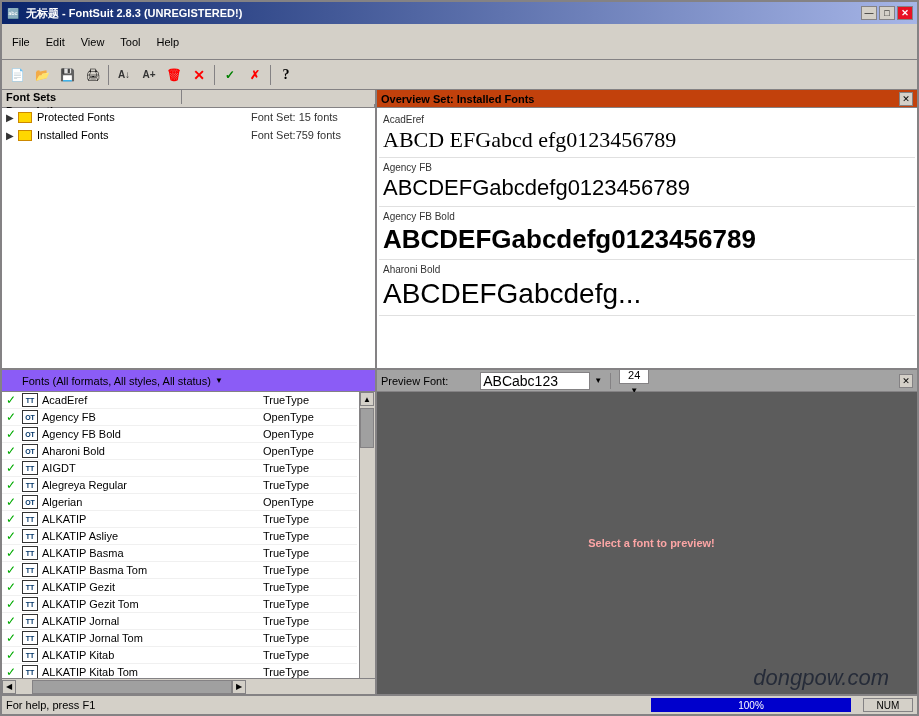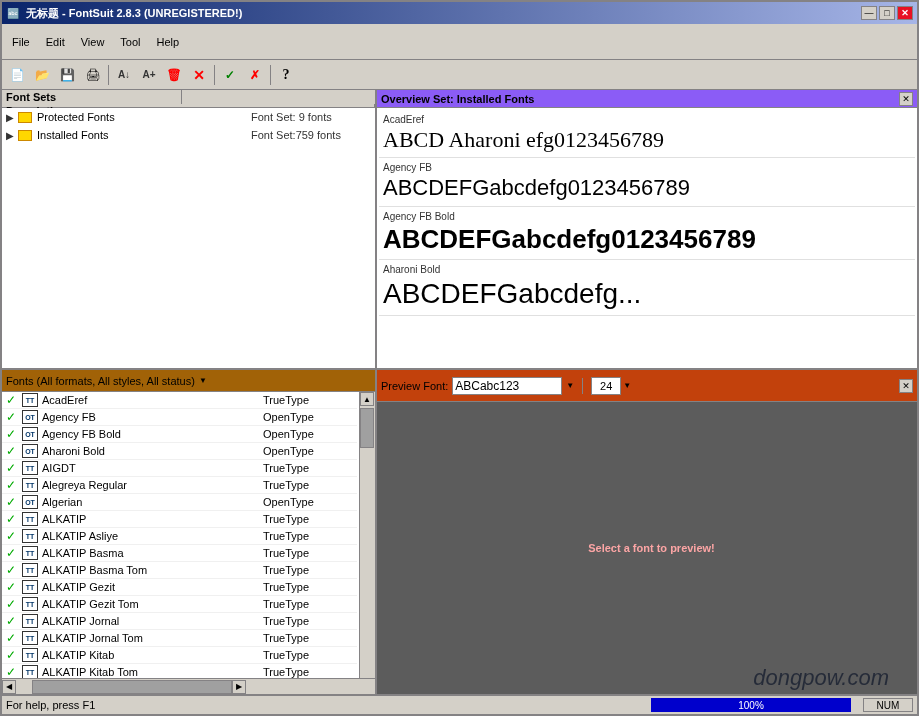--- a/index.html
+++ b/index.html
@@ -182,21 +182,21 @@
       min-width: 120px;
     }
     
     .right-panel {
       flex: 1;
       display: flex;
       flex-direction: column;
       background: white;
     }
     .overview-header {
-      background: #8b5cf6;
+      background: #c2410c;
       border-bottom: 1px solid #848284;
       height: 18px;
       display: flex;
       align-items: center;
       padding: 0 4px;
       justify-content: space-between;
     }
     .overview-title {
       font-size: 11px;
       font-weight: bold;
@@ -242,26 +242,26 @@
       overflow: hidden;
     }
     
     .font-list-panel {
       width: 375px;
       border-right: 2px solid #848284;
       display: flex;
       flex-direction: column;
     }
     .font-list-header {
-      background: #a16207;
+      background: #8b5cf6;
       border-bottom: 1px solid #848284;
       height: 22px;
       display: flex;
       align-items: center;
-      padding: 0 4px;
+      padding: 0 20px;
       font-size: 11px;
     }
     .dropdown-arrow {
       font-size: 8px;
       margin-left: 4px;
     }
     .font-list-area {
       flex: 1;
       overflow-y: auto;
       background: white;
@@ -310,41 +310,42 @@
       border: 1px solid #848284;
       margin-left: 16px;
     }
     
     .preview-panel {
       flex: 1;
       display: flex;
       flex-direction: column;
     }
     .preview-header {
-      background: #c2410c;
+      background: #a3a3a3;
       border-bottom: 1px solid #848284;
-      height: 32px;
+      height: 22px;
       display: flex;
       align-items: center;
       padding: 0 4px;
       justify-content: space-between;
       font-size: 11px;
     }
     .preview-left {
       display: flex;
       align-items: center;
       gap: 4px;
     }
     .preview-input {
       height: 18px;
       border: 1px solid #848284;
-      font-size: 12px;
+      font-size: 14px;
       padding: 0 2px;
       width: 110px;
       background: white;
+      margin-left: 28px;
     }
     .size-input {
       width: 30px;
       height: 18px;
       border: 1px solid #848284;
       text-align: center;
       font-size: 11px;
     }
     .preview-close {
       width: 14px;
@@ -474,42 +475,42 @@
           <div class="panel-header-cell font-sets-col">Font Sets</div>
           <div class="panel-header-cell description-col">Description</div>
         </div>
         <div class="tree-area">
           <div class="tree-item">
             <span class="tree-arrow">▶</span>
             <span class="tree-icon">
               <div class="folder-icon"></div>
             </span>
             <span class="tree-label">Protected Fonts</span>
-            <span class="tree-desc">Font Set: 9 fonts</span>
+            <span class="tree-desc">Font Set: 15 fonts</span>
           </div>
           <div class="tree-item">
             <span class="tree-arrow">▶</span>
             <span class="tree-icon">
               <div class="folder-icon"></div>
             </span>
             <span class="tree-label">Installed Fonts</span>
             <span class="tree-desc">Font Set:759 fonts</span>
           </div>
         </div>
       </div>
 
       <div class="right-panel">
         <div class="overview-header">
           <span class="overview-title">Overview Set: Installed Fonts</span>
           <div class="overview-close">✕</div>
         </div>
         <div class="overview-content">
           <div class="font-preview-item">
             <div class="font-name-label">AcadEref</div>
-            <div class="font-preview-text acad">ABCD Aharoni efg0123456789</div>
+            <div class="font-preview-text acad">ABCD EFGabcd efg0123456789</div>
           </div>
           <div class="font-preview-item">
             <div class="font-name-label">Agency FB</div>
             <div class="font-preview-text agency">ABCDEFGabcdefg0123456789</div>
           </div>
           <div class="font-preview-item">
             <div class="font-name-label">Agency FB Bold</div>
             <div class="font-preview-text agency-bold">ABCDEFGabcdefg0123456789</div>
           </div>
           <div class="font-preview-item">
@@ -651,21 +652,21 @@
         </div>
       </div>
 
       <div class="preview-panel">
         <div class="preview-header">
           <div class="preview-left">
             <span>Preview Font:</span>
             <input class="preview-input" type="text" value="ABCabc123" style="">
             <span style="font-size:8px; cursor:pointer;">▼</span>
             <div style="width:1px; height:16px; background:#848284; margin:0 4px;"></div>
-            <div style="display:flex; align-items:center; gap:2px;">
+            <div style="display:flex; align-items:center; gap:2px;flex-direction:column;">
               <input class="size-input" type="text" value="24" style="">
               <span style="font-size:8px; cursor:pointer;">▼</span>
             </div>
           </div>
           <div class="preview-close">✕</div>
         </div>
         <div class="preview-content">
           <span class="preview-message">Select a font to preview!</span>
         </div>
       </div>

